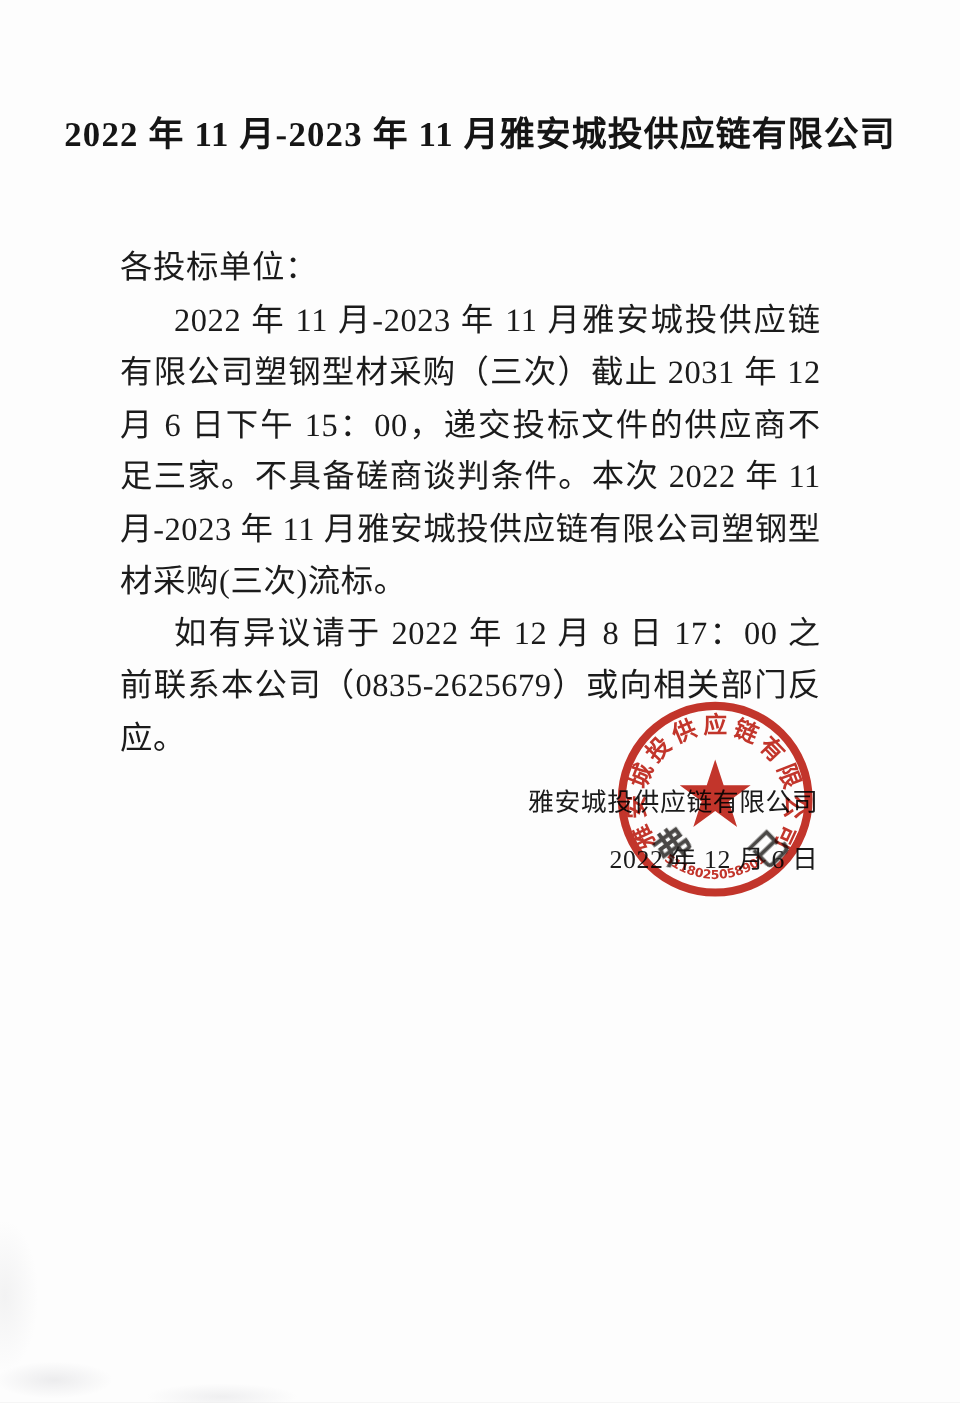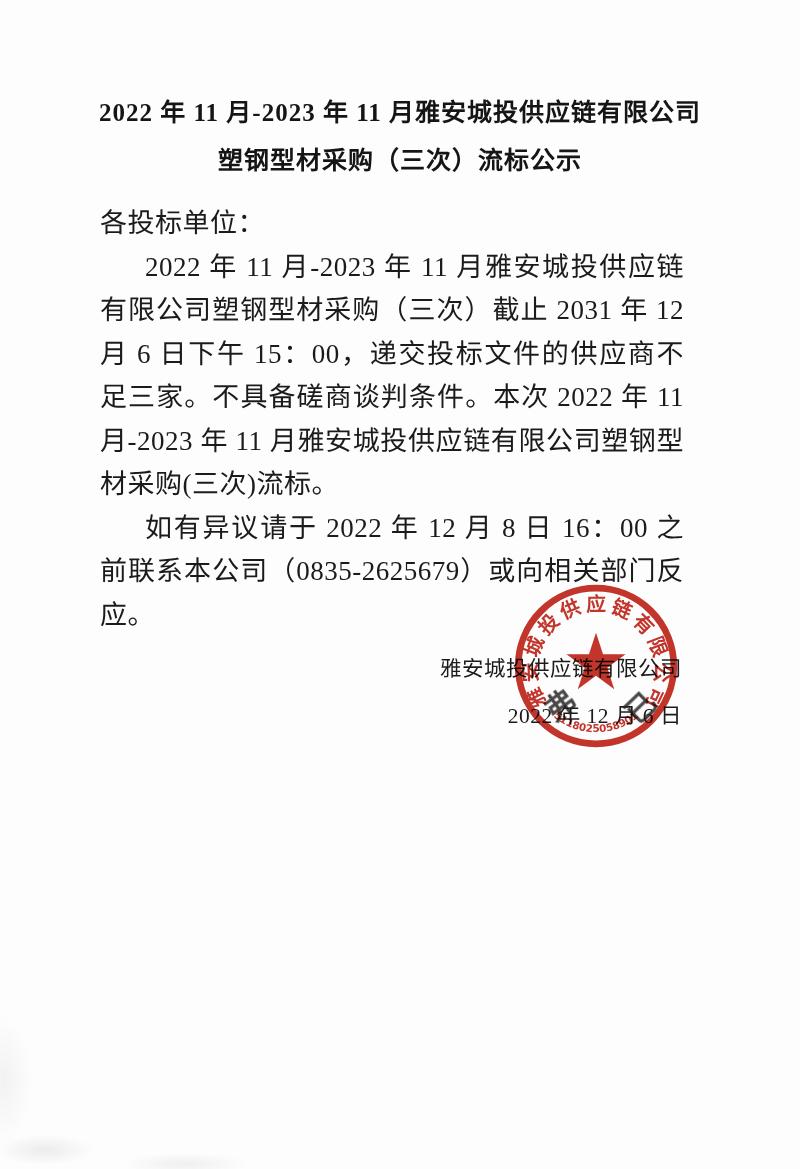--- a/index.html
+++ b/index.html
@@ -20,21 +20,21 @@
       radial-gradient(ellipse 90px 16px at 185px 1164px, rgba(175,175,182,.18), transparent 70%),
       radial-gradient(ellipse 40px 90px at 4px 1080px, rgba(180,180,185,.15), transparent 70%),
       #fdfdfd;
   }
   .title-block {
     position: absolute;
     top: 89px;
     left: 0;
     width: 100%;
     text-align: center;
-    font-size: 25px;
+    font-size: 29px;
     font-weight: 700;
     line-height: 48px;
     letter-spacing: 1px;
     color: #151515;
   }
   .content {
     position: absolute;
     top: 202px;
     left: 100px;
     width: 584px;
@@ -81,27 +81,26 @@
   .seal-arc-char  { font-family: "Liberation Serif", "DejaVu Serif", serif; font-size: 19px; font-weight: 700; text-anchor: middle; }
   .seal-code-digit{ font-family: "DejaVu Sans", sans-serif; font-size: 10px; font-weight: 700; text-anchor: middle; }
 </style>
 </head>
 <body>
 
 <div class="page">
 
   <div class="title-block">
     <div>2022 年 11 月-2023 年 11 月雅安城投供应链有限公司</div>
-    <div>塑钢型材采购（三次）流标公示</div>
   </div>
 
   <div class="content">
     <p>各投标单位：</p>
     <p class="indent">2022 年 11 月-2023 年 11 月雅安城投供应链有限公司塑钢型材采购（三次）截止 2031 年 12 月 6 日下午 15：00，递交投标文件的供应商不足三家。不具备磋商谈判条件。本次 2022 年 11 月-2023 年 11 月雅安城投供应链有限公司塑钢型材采购(三次)流标。</p>
-    <p class="indent">如有异议请于 2022 年 12 月 8 日 16：00 之前联系本公司（0835-2625679）或向相关部门反应。</p>
+    <p class="indent">如有异议请于 2022 年 12 月 8 日 17：00 之前联系本公司（0835-2625679）或向相关部门反应。</p>
   </div>
 
   <div class="signature sig-company">雅安城投供应链有限公司</div>
   <div class="signature sig-date">2022 年 12 月 6 日</div>
 
   <span class="ink-artifact left">弗</span>
   <span class="ink-artifact right">已</span>
 
   <div class="seal">
     <svg viewBox="0 0 162 162" xmlns="http://www.w3.org/2000/svg">

